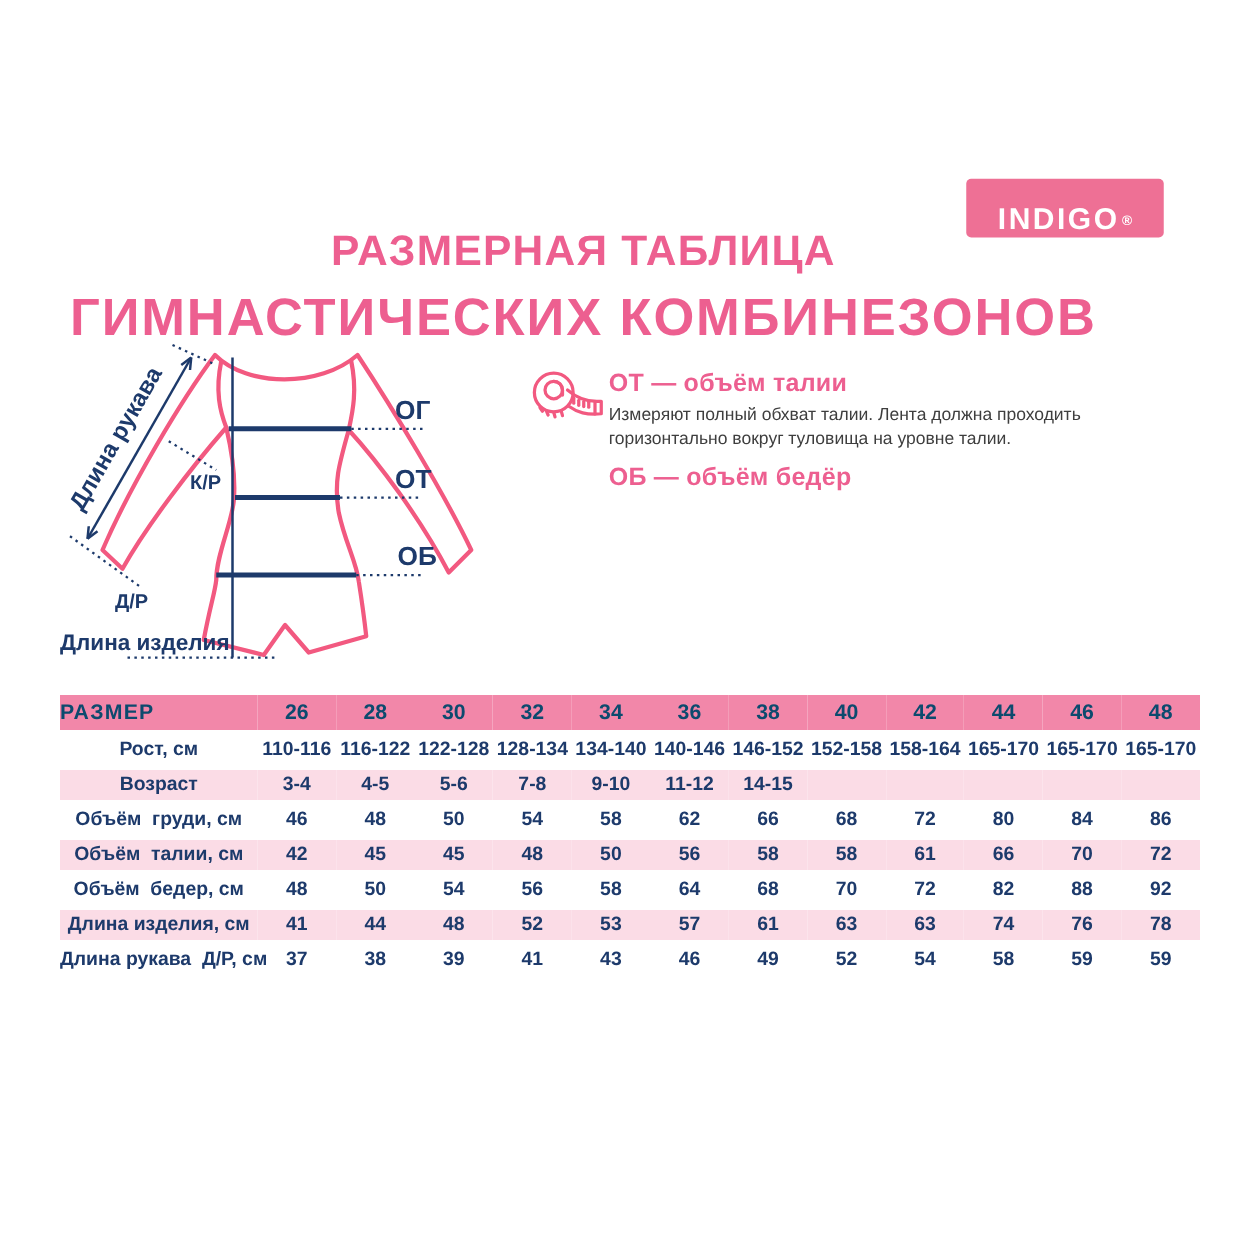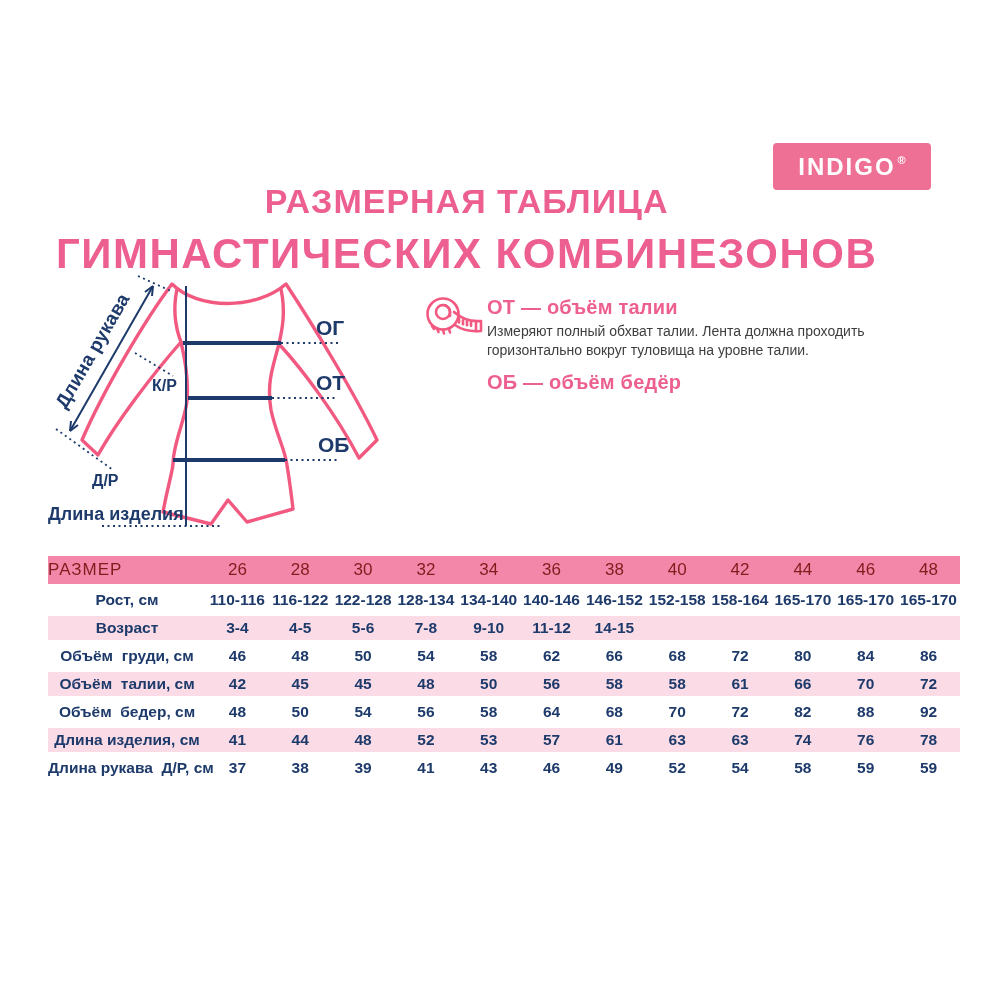--- a/index.html
+++ b/index.html
@@ -7,21 +7,21 @@
   body {
     width:1000px; height:1000px; position:relative; overflow:hidden;
     font-family:"Liberation Sans", sans-serif;
   }
   .page { position:absolute; inset:0; background:#ffffff; }
 
   
   .logo {
     position:absolute; left:773px; top:143px; width:158px; height:47px;
     background:#ee7095; border-radius:4px;
-    display:flex; align-items:center; justify-content:center;
+    display:flex; align-items:flex-end; justify-content:center;
     color:#ffffff; font-weight:bold; font-size:24px; letter-spacing:2px;
   }
   .logo sup { font-size:11px; letter-spacing:0; margin-left:2px; top:-0.6em; position:relative; }
 
   
   .title { position:absolute; left:56px; top:183px; color:#ed5f90; white-space:nowrap; }
   .title-line1 { font-size:34px; font-weight:700; letter-spacing:1px; line-height:36px;text-align:center; }
   .title-line2 { font-size:42px; font-weight:800; letter-spacing:1.5px; line-height:44px; margin-top:13px; }
 
   
@@ -31,21 +31,21 @@
   
   .tape-icon { position:absolute; left:423px; top:293px; width:60px; height:54px; }
   .measures { position:absolute; left:487px; top:297px; width:400px; }
   .measure-heading { color:#ed5f90; font-size:20px; font-weight:700; line-height:20px; letter-spacing:0.2px; }
   .measure-text { color:#3e3e3e; font-size:14px; line-height:18.5px; margin:5px 0 13px 0; }
 
   
   .size-table-wrap { position:absolute; left:48px; top:552px; width:912px; }
   table.size-table { width:100%; border-collapse:separate; border-spacing:0 4px; table-layout:fixed; }
   table.size-table th, table.size-table td { height:24px; padding:0; vertical-align:middle; }
-  table.size-table th { background:#f287a9; color:#7f1d1d; font-size:17px; font-weight:400; height:28px; }
+  table.size-table th { background:#f287a9; color:#0c4a6e; font-size:17px; font-weight:700; height:28px; }
   th.corner { text-align:left; padding-left:20px; letter-spacing:1px; width:158px; }
   td.rowlabel { text-align:left; padding-left:14px; white-space:pre; }
   table.size-table td { color:#1d3a6b; font-size:15.5px; font-weight:700; text-align:center; }
   tr.pink td { background:#fbdce6; }
   tr.white td { background:#ffffff; }
 </style>
 </head>
 <body>
 
 <div class="page">

